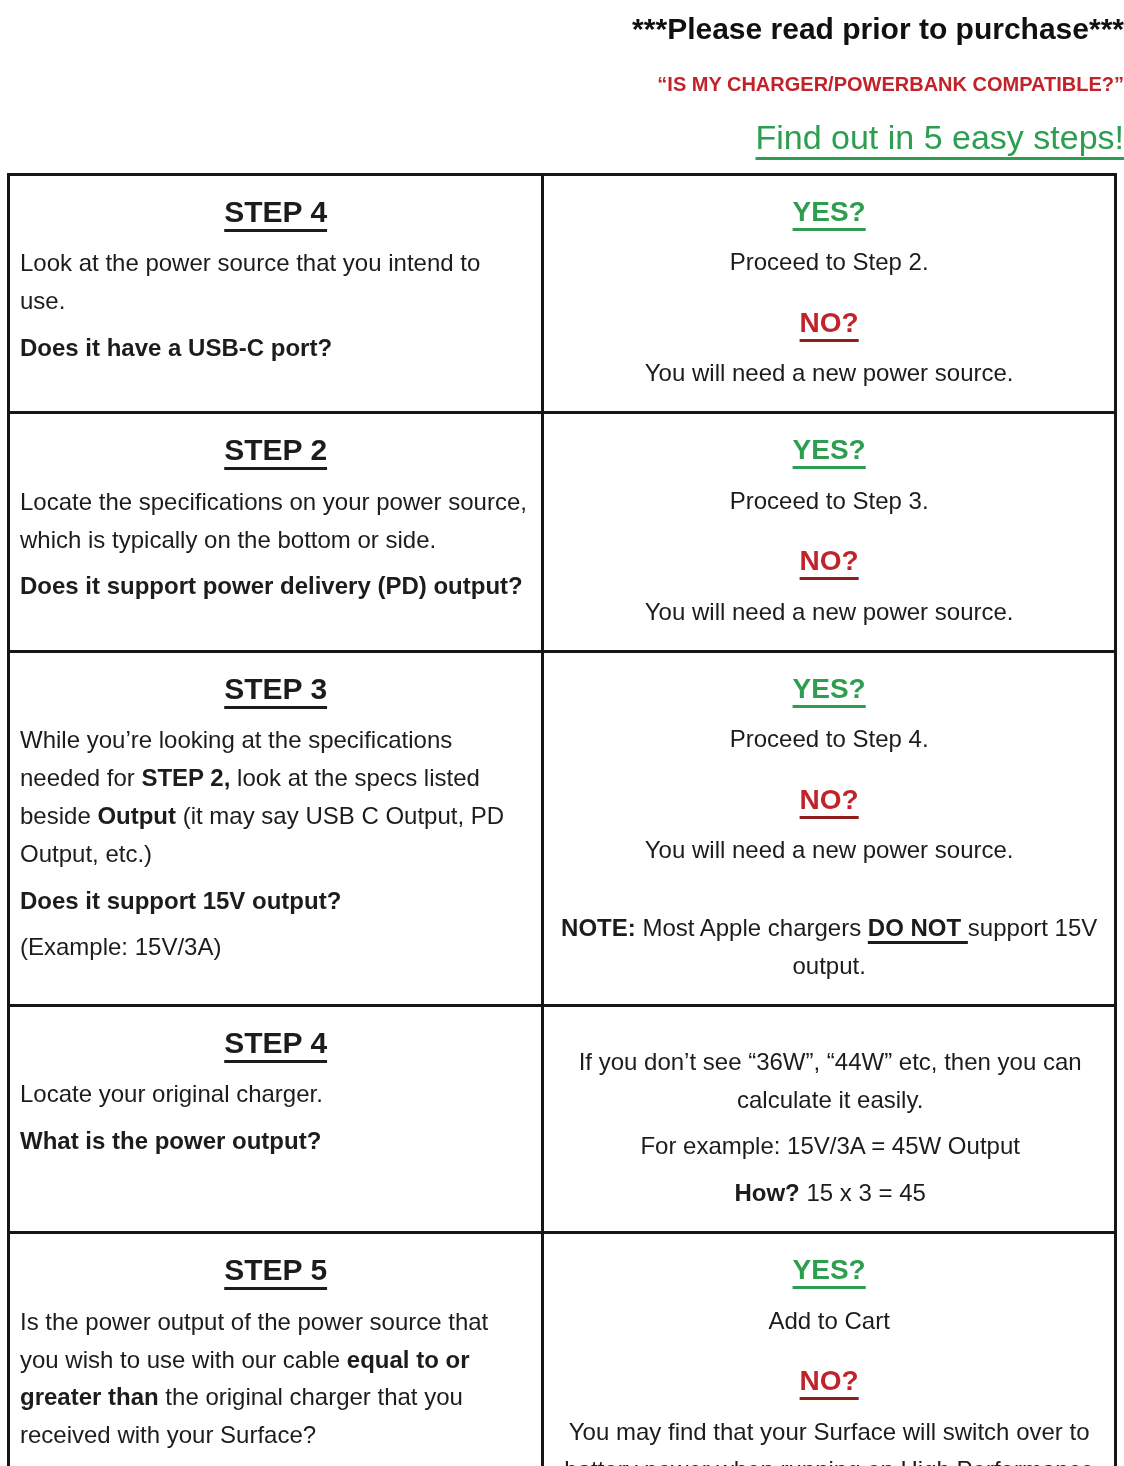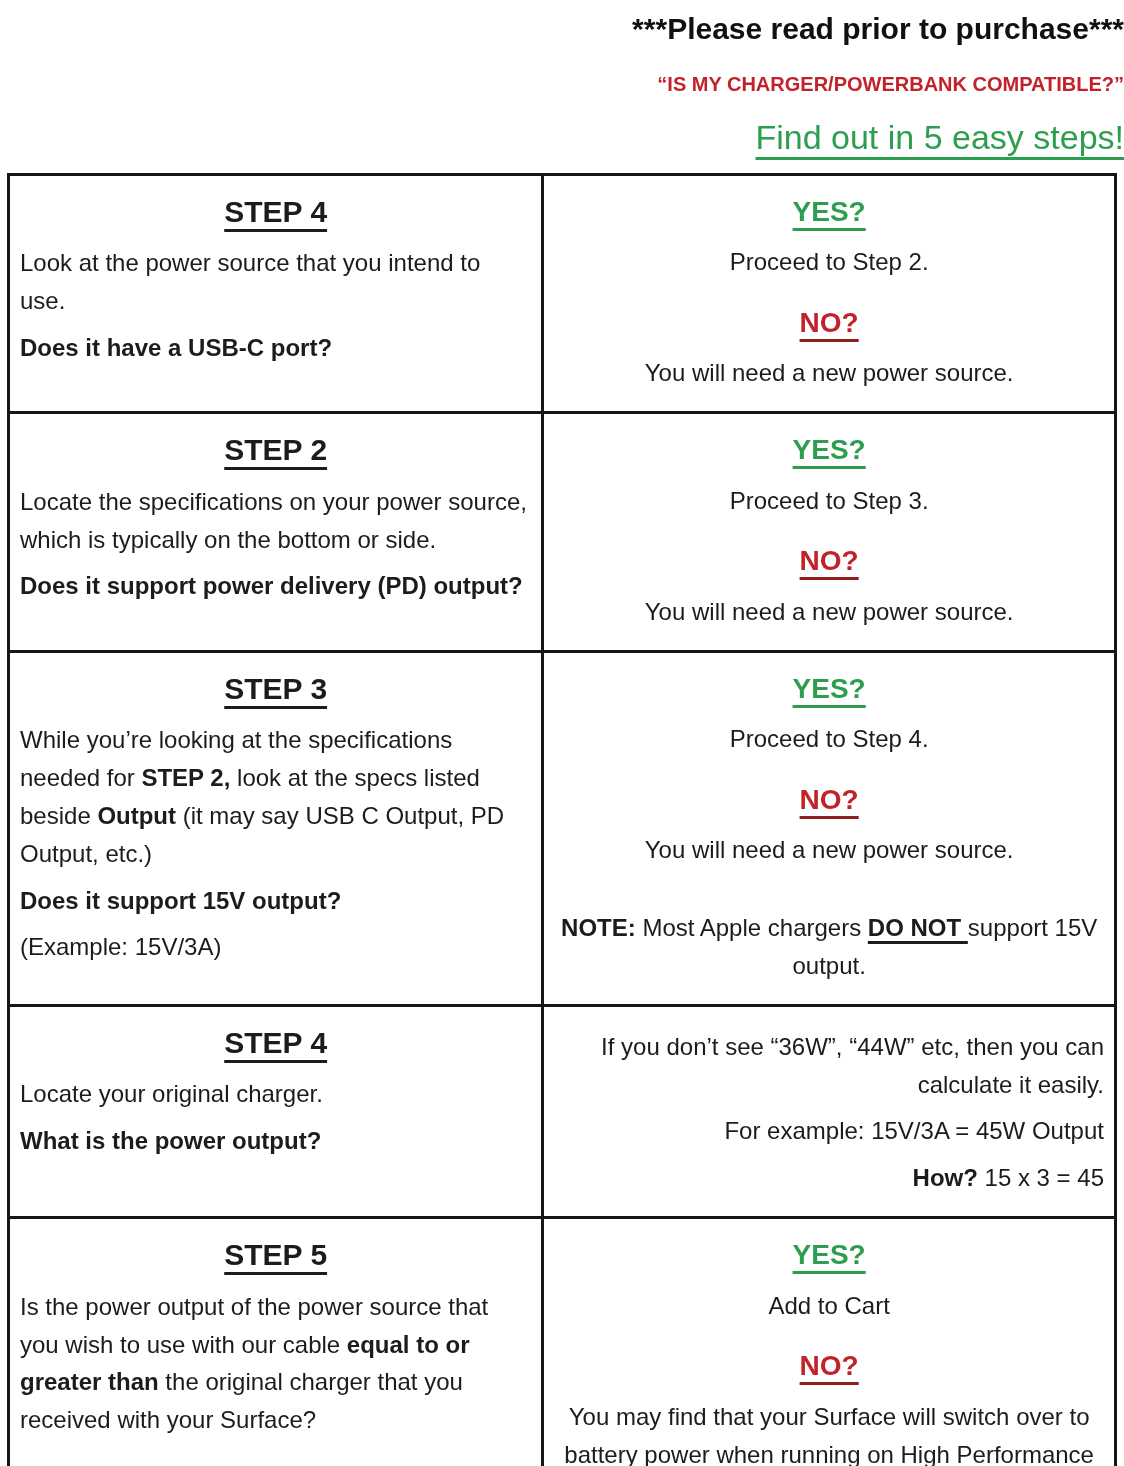--- a/index.html
+++ b/index.html
@@ -54,21 +54,21 @@
     text-align:center;
     font-size:30px;font-weight:bold;
     margin:8px 0 4px;
     text-decoration:underline;
     text-decoration-thickness:3px;
     text-underline-offset:7px;
   }
   .paras p, .right-cell p{margin:9px 0;}
   p.tight{margin-top:0;}
   .right-cell{text-align:center;padding-top:8px;}
-  .right-cell.align-left{text-align:right;padding-top:12px;padding-left:12px;}
+  .right-cell.align-left{text-align:center;padding-top:27px;padding-left:12px;}
   .answer-label{
     font-size:28px;font-weight:bold;
     margin:6px 0 4px;
     display:block;
   }
   .answer-label:not(:first-child){margin-top:20px;}
   .answer-label.yes{
     color:var(--green);
     text-decoration:underline;
     text-decoration-thickness:3px;

